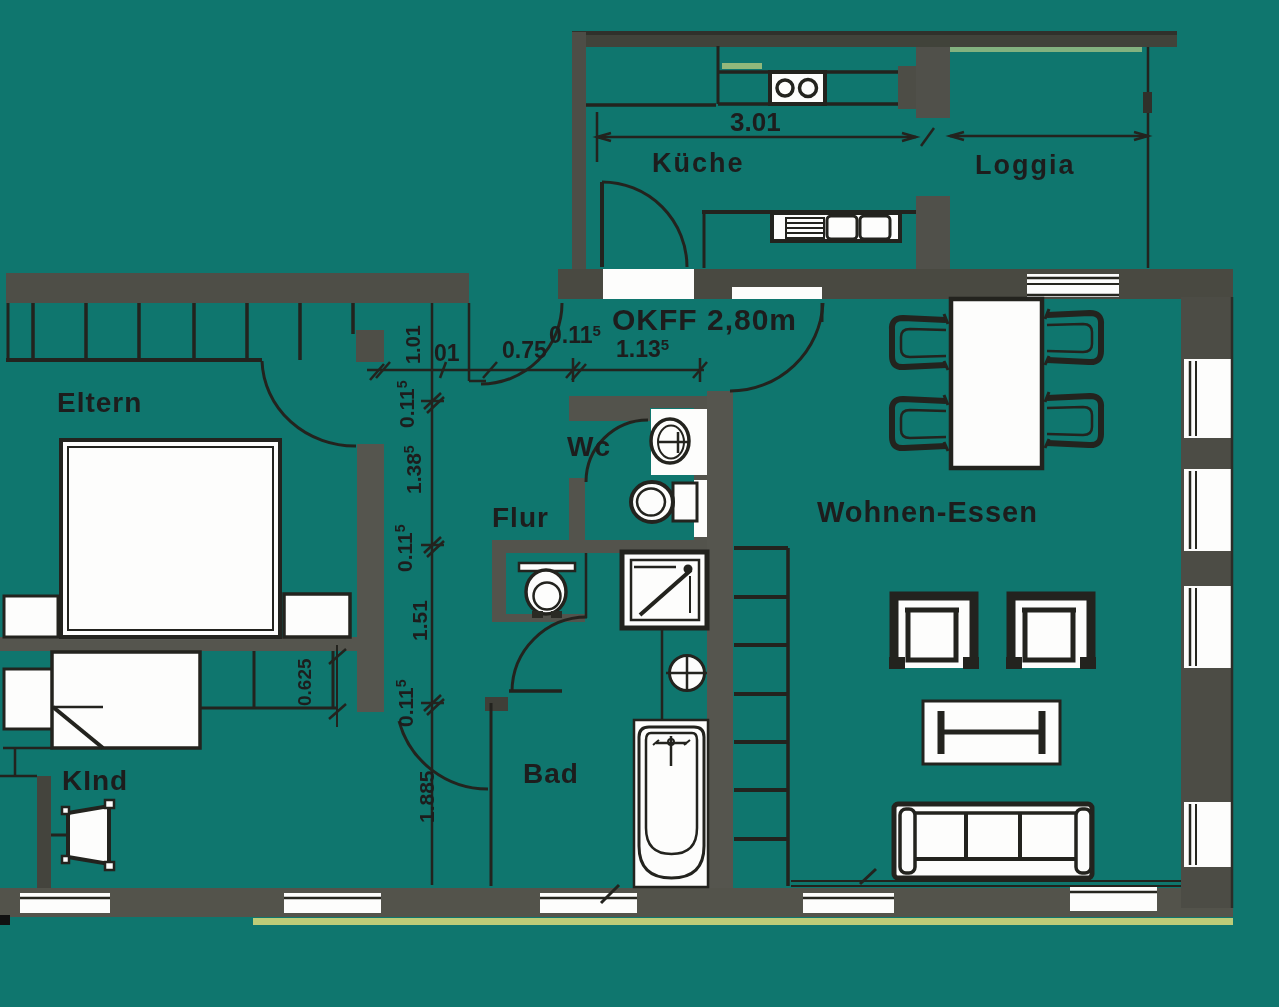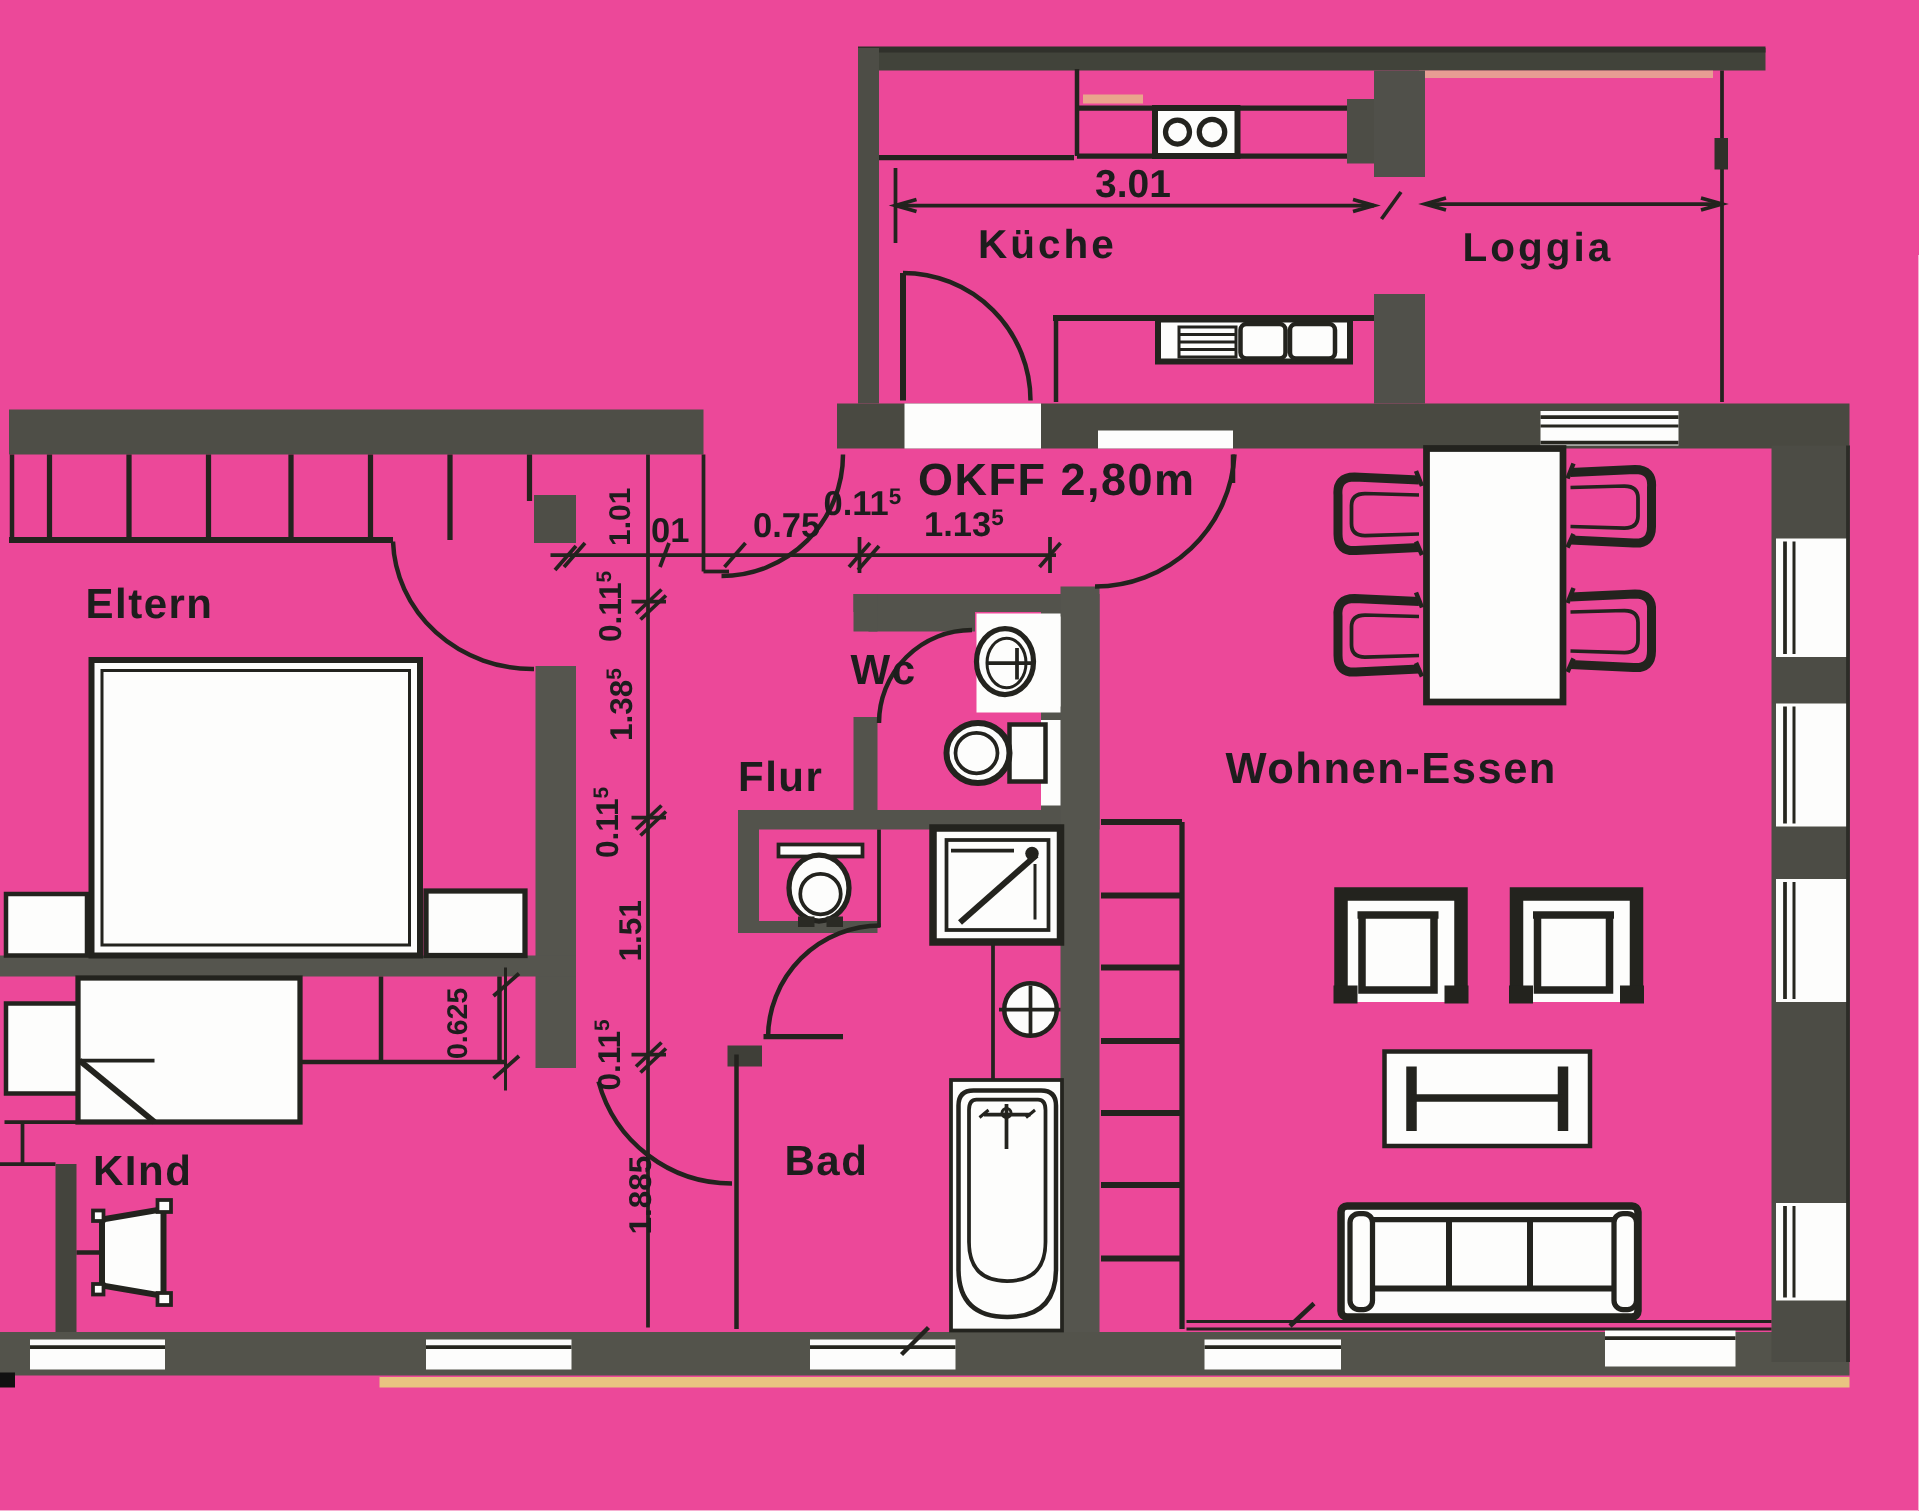--- a/index.html
+++ b/index.html
@@ -1,16 +1,16 @@
 <!DOCTYPE html>
 <html><head>
 <meta charset="utf-8">
 <style>
 html,body{margin:0;padding:0;background:#ffffff;}
-#plan{position:relative;width:1279px;height:1007px;background:#ec4899;overflow:hidden;}
+#plan{position:relative;width:1279px;height:1007px;background:#0f766e;overflow:hidden;}
 svg{position:absolute;top:0;left:0;}
 text{font-family:"Liberation Sans",sans-serif;font-weight:bold;fill:#1d1d1d;}
 </style>
 </head>
 <body>
 <div id="plan">
 <svg width="1279" height="1007" viewBox="0 0 1279 1007">
 
 <rect x="572" y="32" width="605" height="15" fill="#41433a"></rect>
 <rect x="572" y="31" width="605" height="4" fill="#30312b"></rect>

